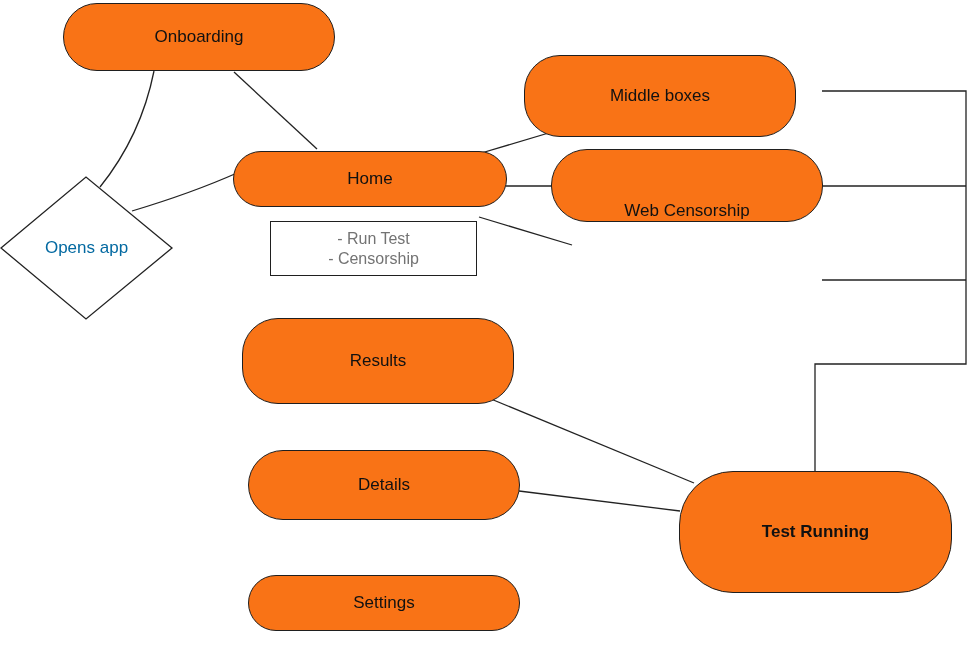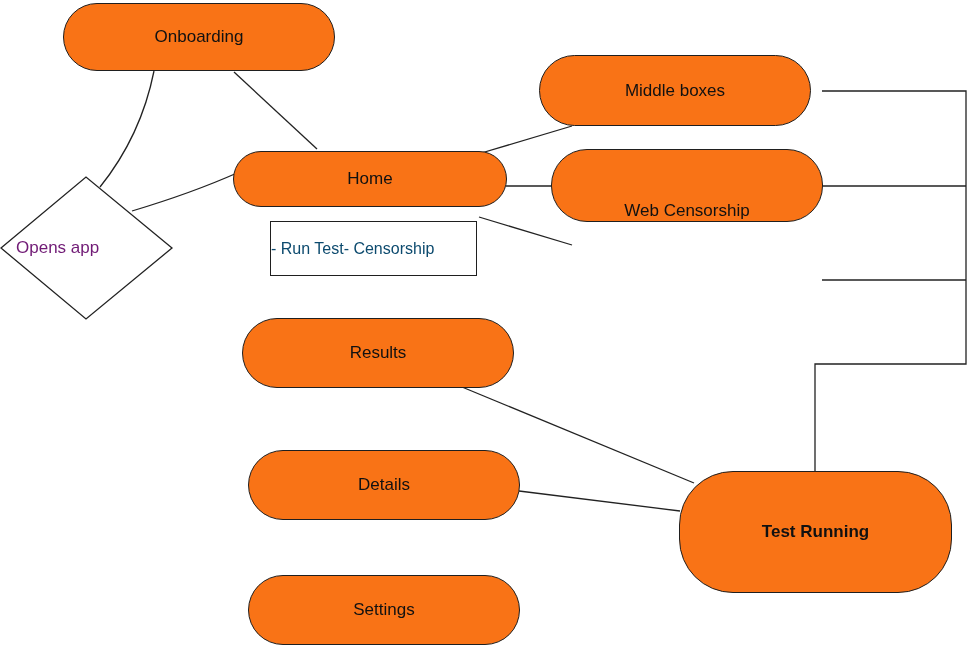--- a/index.html
+++ b/index.html
@@ -22,28 +22,28 @@
     font-size:17px;color:#111111;
     text-align:center;
   }
   .pill{border-radius:36px;}
   .bigpill{border-radius:54px;font-weight:bold;}
   .notebox{
     position:absolute;
     box-sizing:border-box;
     background:#ffffff;
     border:1.4px solid #1f1f1f;
-    display:flex;align-items:center;
-    font-size:16px;line-height:20px;color:#0c4a6e;
+    display:flex;flex-direction:column;align-items:center;justify-content:center;
+    font-size:16px;line-height:20px;color:#737373;
     text-align:center;
   }
   .diamond-label{
     position:absolute;
-    display:flex;align-items:center;justify-content:flex-start;
-    font-size:17px;color:#701a75;
+    display:flex;align-items:center;justify-content:center;
+    font-size:17px;color:#0369a1;
     background:transparent;border:none;
   }
 </style>
 </head>
 <body>
 
 <div id="canvas">
 
   <svg id="edges" viewBox="0 0 968 646" xmlns="http://www.w3.org/2000/svg">
     <path d="M 154,71 Q 141,136 100,187"></path>
@@ -70,38 +70,38 @@
 
   <div class="node pill" style="left:233px;top:151px;width:274px;height:56px;border-radius:35px;">
     <span>Home</span>
   </div>
 
   <div class="notebox" style="left:270px;top:221px;width:207px;height:55px;">
     <div>- Run Test</div>
     <div>- Censorship</div>
   </div>
 
-  <div class="node pill" style="left:539px;top:55px;width:272px;height:71px;">
+  <div class="node pill" style="left:524px;top:55px;width:272px;height:82px;">
     <span>Middle boxes</span>
   </div>
 
   <div class="node pill" style="left:551px;top:149px;width:272px;height:73px;align-items:flex-end;">
     <span>Web Censorship</span>
   </div>
 
 
-  <div class="node pill" style="left:242px;top:318px;width:272px;height:70px;">
+  <div class="node pill" style="left:242px;top:318px;width:272px;height:86px;">
     <span>Results</span>
   </div>
 
   <div class="node pill" style="left:248px;top:450px;width:272px;height:70px;align-items:center;">
     <span>Details</span>
   </div>
 
-  <div class="node pill" style="left:248px;top:575px;width:272px;height:70px;">
+  <div class="node pill" style="left:248px;top:575px;width:272px;height:56px;">
     <span>Settings</span>
   </div>
 
   <div class="node bigpill" style="left:679px;top:471px;width:273px;height:122px;">
     <span>Test Running</span>
   </div>
 
 </div>
 
 </body></html>

